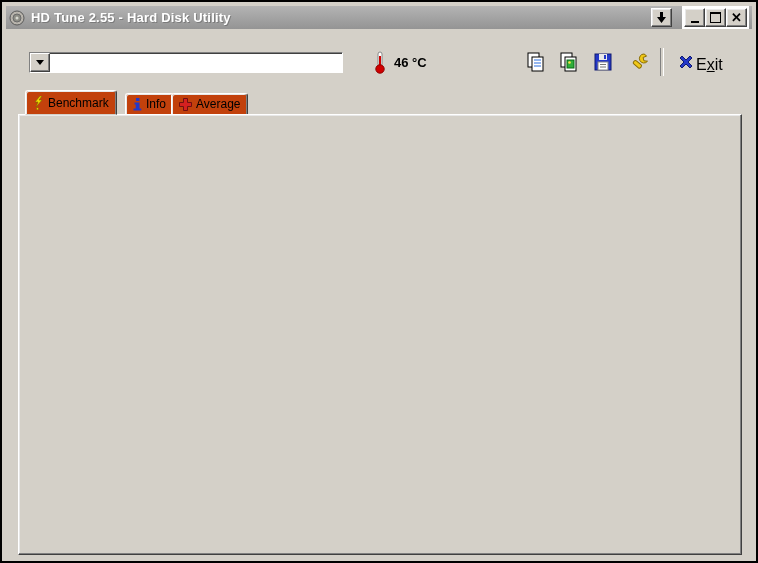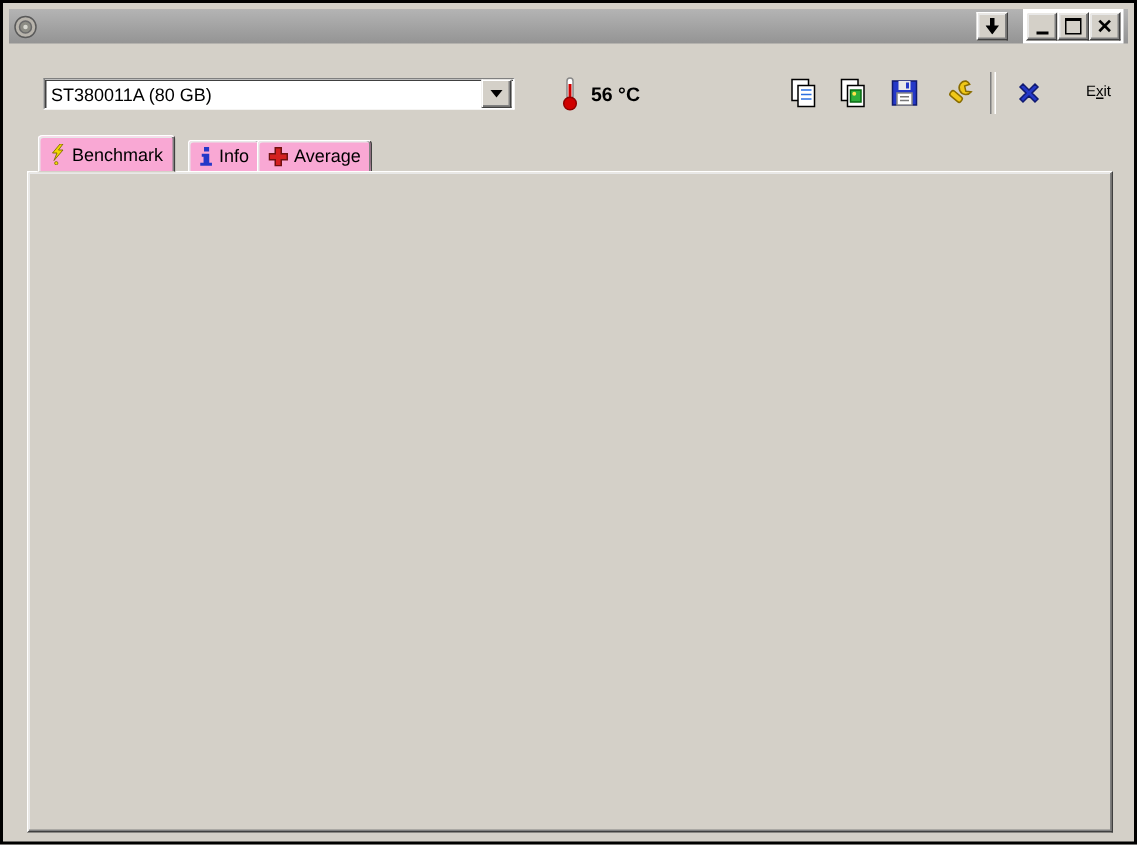--- a/index.html
+++ b/index.html
@@ -25,24 +25,24 @@
     border:1px solid;border-color:#808080 #fff #fff #808080;box-shadow:inset 1px 1px 0 #404040;
     display:flex;align-items:center;box-sizing:border-box;}
   .combo-text{flex:1;padding-left:4px;font-size:12px;}
   .combo-btn{width:18px;height:17px;margin-right:1px;background:#d4d0c8;border:1px solid;
     border-color:#fff #404040 #404040 #fff;box-shadow:inset -1px -1px 0 #808080;
     display:flex;align-items:center;justify-content:center;}
   .arrow-down{width:0;height:0;border-left:4px solid transparent;border-right:4px solid transparent;border-top:5px solid #000;}
   .temp-text{left:392px;top:53px;font-size:13px;font-weight:bold;}
   .tool-icon{top:48px;width:24px;height:24px;display:flex;align-items:center;justify-content:center;}
   .separator{left:658px;top:46px;width:2px;height:28px;border-left:1px solid #808080;border-right:1px solid #fff;}
-  .exit-label{left:694px;top:54px;font-size:10px;margin-left:28px;}
+  .exit-label{left:694px;top:54px;font-size:16px;}
   .exit-label u{text-decoration:underline;}
   
-  .tab{position:absolute;height:22px;background:#f9a8d4;border:1px solid;border-color:#fff #404040 #d4d0c8 #fff;
+  .tab{position:absolute;height:22px;background:#c2410c;border:1px solid;border-color:#fff #404040 #d4d0c8 #fff;
     border-radius:3px 3px 0 0;box-shadow:inset -1px 0 0 #808080,inset 1px 1px 0 #e8e8e8;
     display:flex;align-items:center;gap:4px;padding:0 7px;box-sizing:border-box;font-size:12px;}
   .tab.active{height:25px;z-index:5;}
   
   .tabpage{left:16px;top:112px;width:724px;height:441px;background:#d4d0c8;
     border:1px solid;border-color:#fff #404040 #404040 #fff;box-shadow:inset -1px -1px 0 #808080,inset 1px 1px 0 #e8e8e8;
     box-sizing:border-box;z-index:1;}
   
   .plot{left:55px;top:152px;width:493px;height:351px;background:#000;}
   .axis-label{font-size:12px;color:#1a1a1a;}
@@ -65,54 +65,54 @@
 <body>
 
 <div id="root">
 
   <div class="abs titlebar">
     <svg width="16" height="16" viewBox="0 0 16 16">
       <circle cx="8" cy="8" r="7" fill="#b8b4ac" stroke="#5a5a5a"></circle>
       <circle cx="8" cy="8" r="4" fill="#8d8d85" stroke="#6a6a6a"></circle>
       <circle cx="8" cy="8" r="1.5" fill="#d8d8d0"></circle>
     </svg>
+    <span class="title-text">HD Tune 2.55 - Hard Disk Utility</span>
     <span class="tb-spacer"></span>
     <div class="tb-btn">
       <svg width="9" height="11" viewBox="0 0 9 11">
         <path d="M3 0 h3 v5 h3 l-4.5 6 L0 5 h3 z" fill="#000"></path>
       </svg>
     </div>
     <div class="tb-group">
       <div class="tb-btn">
           <div class="glyph-min"></div>
         </div>
       <div class="tb-btn">
           <div class="glyph-max"></div>
         </div>
       <div class="tb-btn">
           <span class="glyph-x">✕</span>
         </div>
     </div>
   </div>
 
   <div class="abs combo">
-    <span class="combo-text">ST380011A (80 GB)</span>
     <div class="combo-btn">
       <div class="arrow-down"></div>
     </div>
   </div>
 
   <div class="abs tool-icon" style="left:366px;">
     <svg width="14" height="24" viewBox="0 0 14 24">
       <rect x="5" y="2" width="4" height="14" rx="2" fill="#fff" stroke="#888"></rect>
       <rect x="6" y="6" width="2" height="11" fill="#d00000"></rect>
       <circle cx="7" cy="19" r="4.2" fill="#d00000" stroke="#900000"></circle>
     </svg>
   </div>
-  <span class="abs temp-text">56 °C</span>
+  <span class="abs temp-text">46 °C</span>
 
   <div class="abs tool-icon" style="left:522px;">
     <svg width="22" height="22" viewBox="0 0 22 22">
       <rect x="3" y="2" width="11" height="14" fill="#fff" stroke="#000"></rect>
       <rect x="7" y="6" width="11" height="14" fill="#fff" stroke="#000"></rect>
       <g stroke="#2a6fe0" stroke-width="1">
           <line x1="9" y1="9" x2="16" y2="9"></line>
           <line x1="9" y1="12" x2="16" y2="12"></line>
           <line x1="9" y1="15" x2="16" y2="15"></line>
         </g>

